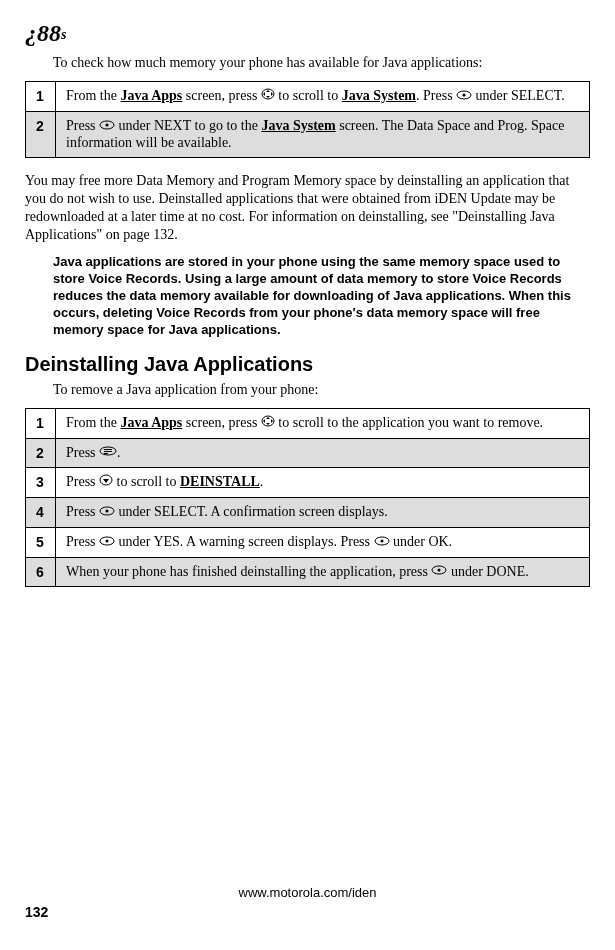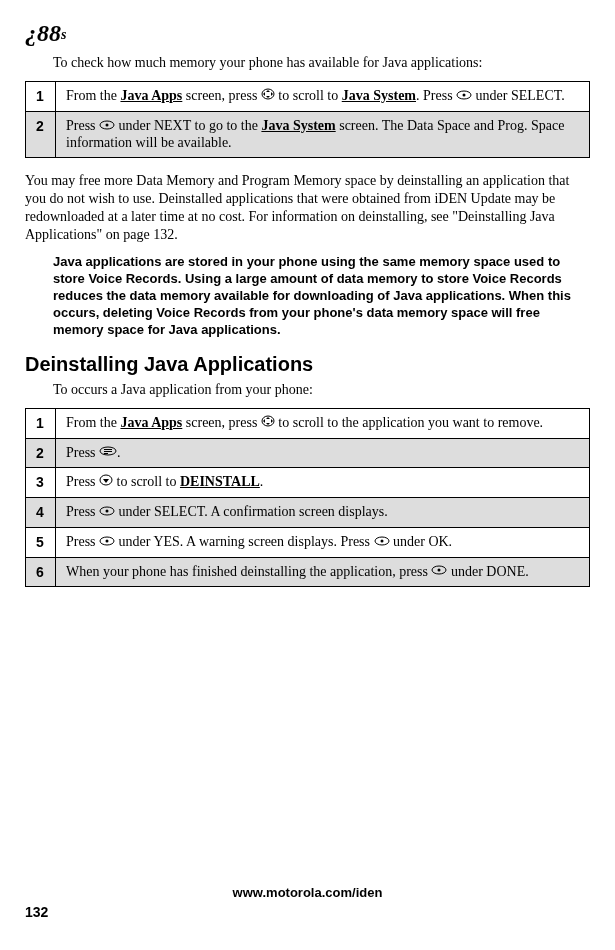--- a/index.html
+++ b/index.html
@@ -92,21 +92,21 @@
     }
     .footer {
       position: absolute;
       bottom: 30px;
       left: 25px;
       right: 25px;
     }
     .footer-url {
       text-align: center;
       font-family: Arial, Helvetica, sans-serif;
-      font-weight: bold;
+      font-weight: normal;
       font-size: 13px;
       margin-bottom: 4px;
     }
     .page-num {
       font-family: Arial, Helvetica, sans-serif;
       font-weight: bold;
       font-size: 14px;
       text-align: left;
     }
     .bold {
@@ -150,21 +150,21 @@
   </table>
 
 <p class="para">You may free more Data Memory and Program Memory space by deinstalling an application that you do not wish to use. Deinstalled applications that were obtained from iDEN Update may be redownloaded at a later time at no cost. For information on deinstalling, see "Deinstalling Java Applications" on page 132.</p>
 
 <div class="note-block">
   <div class="note-text">Java applications are stored in your phone using the same memory space used to store Voice Records. Using a large amount of data memory to store Voice Records reduces the data memory available for downloading of Java applications. When this occurs, deleting Voice Records from your phone's data memory space will free memory space for Java applications.</div>
 </div>
 
 <h2 class="section-heading">Deinstalling Java Applications</h2>
 
-<p class="intro-text">To occurs a Java application from your phone:</p>
+<p class="intro-text">To remove a Java application from your phone:</p>
 
 <table class="steps">
   <tbody>
       <tr>
     <td class="num">1</td>
     <td>
       <span>From the </span><span class="bold">Java Apps</span><span> screen, press </span><span class="icon"><svg width="14" height="12" viewBox="0 0 14 12">
               <ellipse cx="7" cy="6" rx="6" ry="5" fill="none" stroke="#000" stroke-width="1"></ellipse>
               <path d="M7 2 L5 4 L9 4 Z M7 10 L5 8 L9 8 Z M2 6 L4 4 L4 8 Z M12 6 L10 4 L10 8 Z" fill="#000"></path>
             </svg></span><span> to scroll to the application you want to remove.</span>

